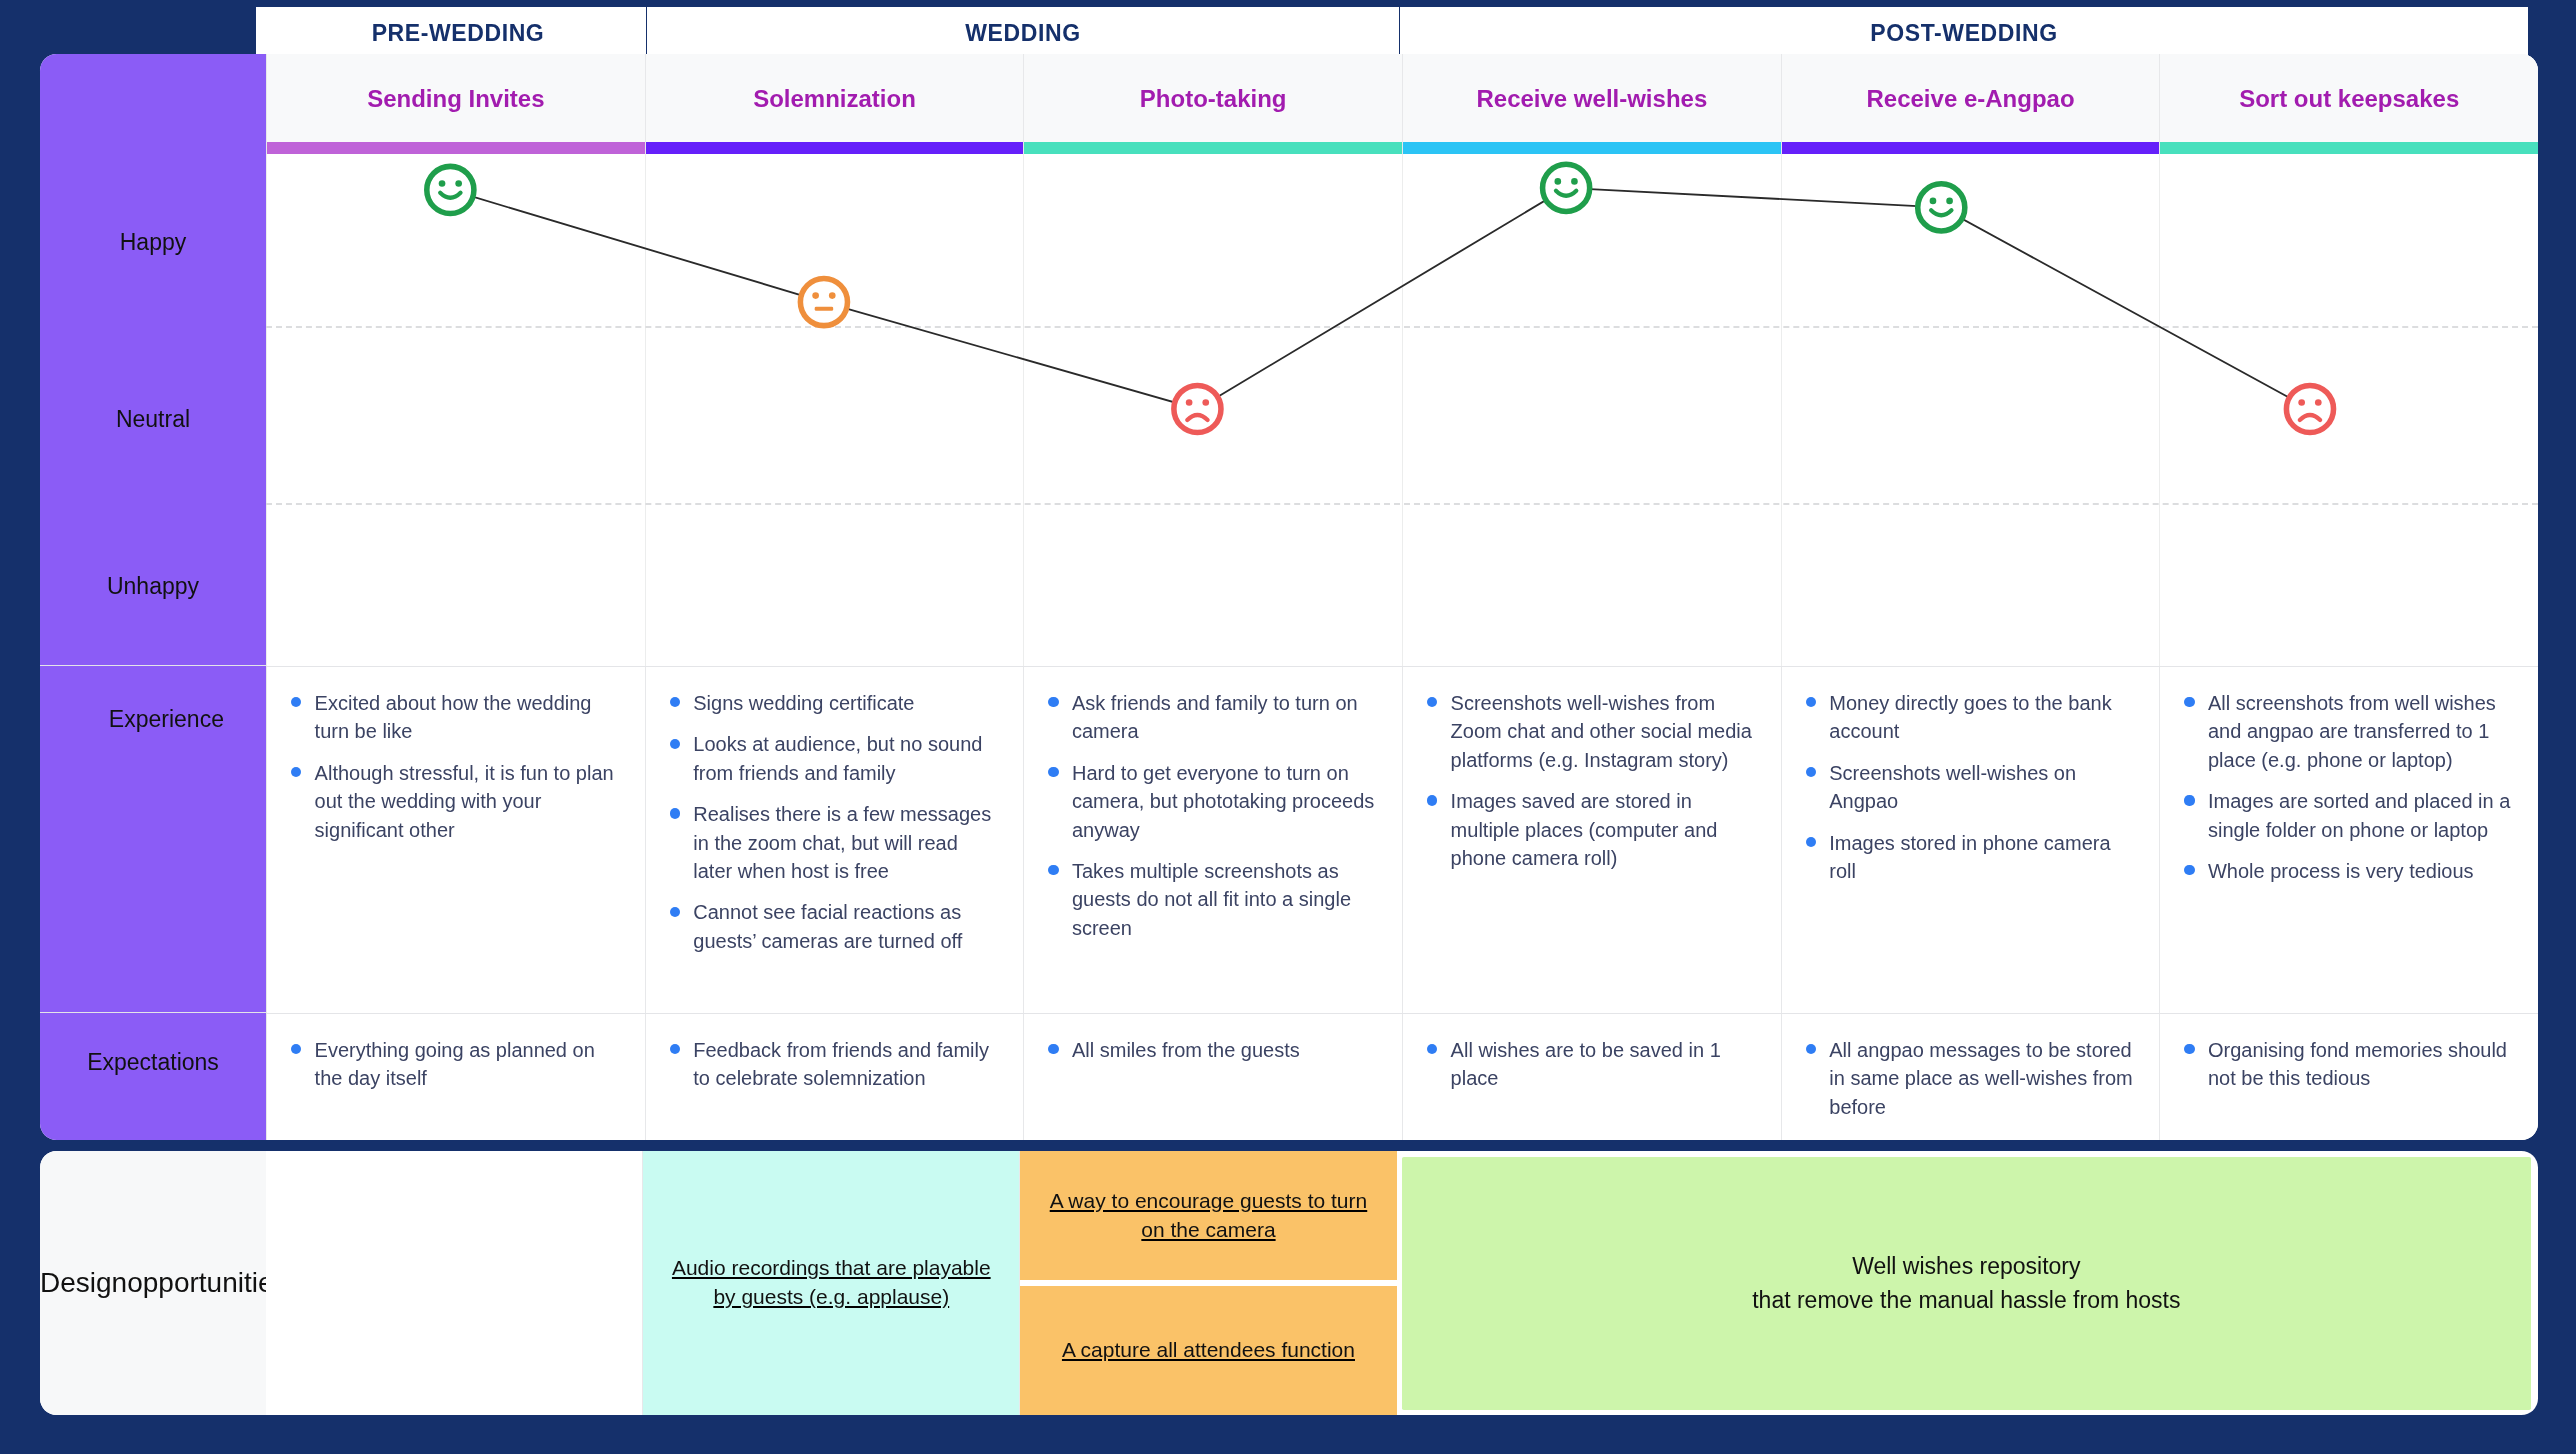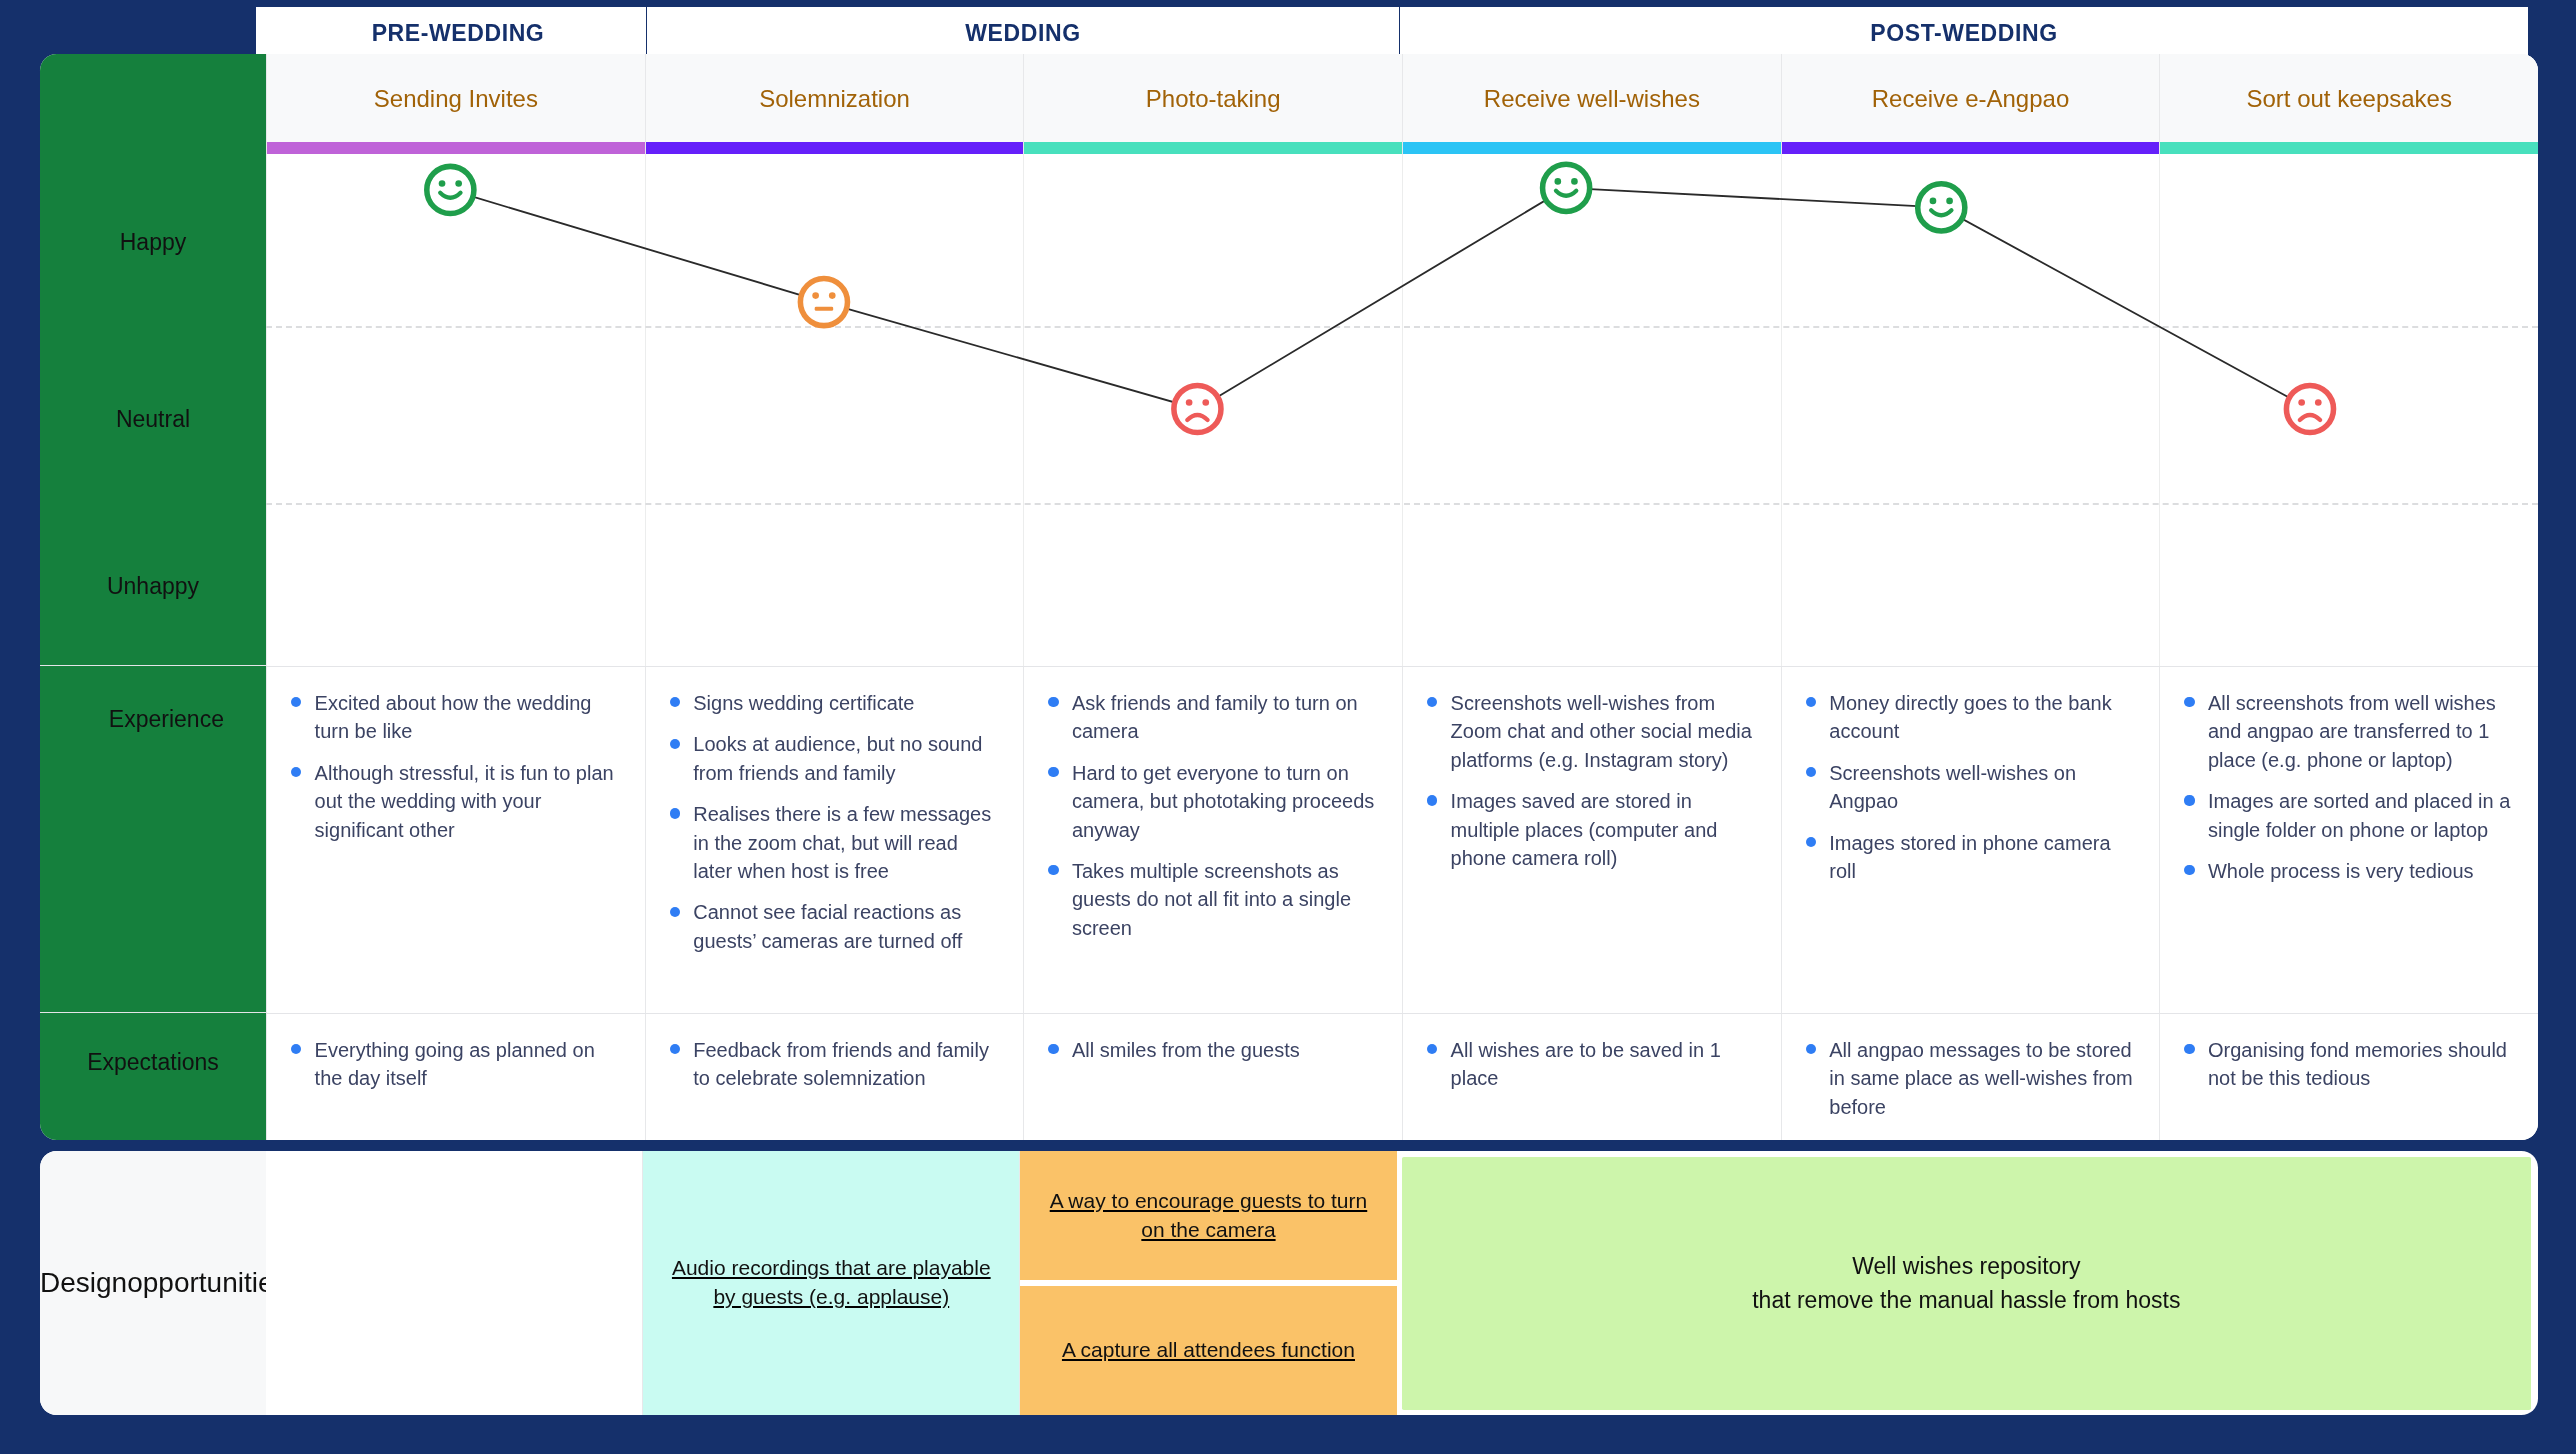--- a/index.html
+++ b/index.html
@@ -24,21 +24,21 @@
   }
   .phase:last-child { border-right:none; }
 
   
   .card {
     position:absolute; left:40px; top:54px; width:2498px; height:1086px;
     background:#ffffff; border-radius:16.6px; overflow:hidden;
   }
   .grid { display:flex; width:100%; height:100%; }
   .label-col {
-    width:226px; flex:0 0 226px; background:#15803d;
+    width:226px; flex:0 0 226px; background:#8b5cf6;
     display:flex; flex-direction:column;
   }
   .stages-wrap { flex:1 1 auto; display:flex; flex-direction:column; }
 
   
   .lbl {
     display:flex; align-items:center; justify-content:center; text-align:center;
     color:#111111; font-size:23px; padding:0 9.2px; line-height:1.25;
   }
   .lbl.h-head   { height:100px; }
@@ -49,21 +49,21 @@
   .lbl.h-expect { height:127px; border-top:1.8px solid #e4e5e8; align-items:flex-start; padding-top:35px;}
 
   
   .stage-head-row { display:flex; height:100px; background:#f8f9fa; }
   .stage-head {
     flex:1 1 0; position:relative; display:flex;
     align-items:flex-start; justify-content:center;
     padding-top:31px;
     border-left:0.9px solid #e7e8ea; background:#f8f9fa;
   }
-  .stage-head-title { font-size:24px; font-weight:normal; color:#a16207; }
+  .stage-head-title { font-size:24px; font-weight:bold; color:#a21caf; }
   .stage-accent { position:absolute; left:0; right:0; bottom:0; height:12px; }
 
   
   .chart-area { position:relative; height:512px; display:flex; background:#ffffff; }
   .chart-col { flex:1 1 0; border-left:0.9px solid #eceded; }
   .chart-svg { position:absolute; left:0; top:0; width:100%; height:100%; pointer-events:none; }
   .gridline {
     position:absolute; left:0; right:0; height:0;
     border-top:2.8px dashed #dcdddf;
   }

